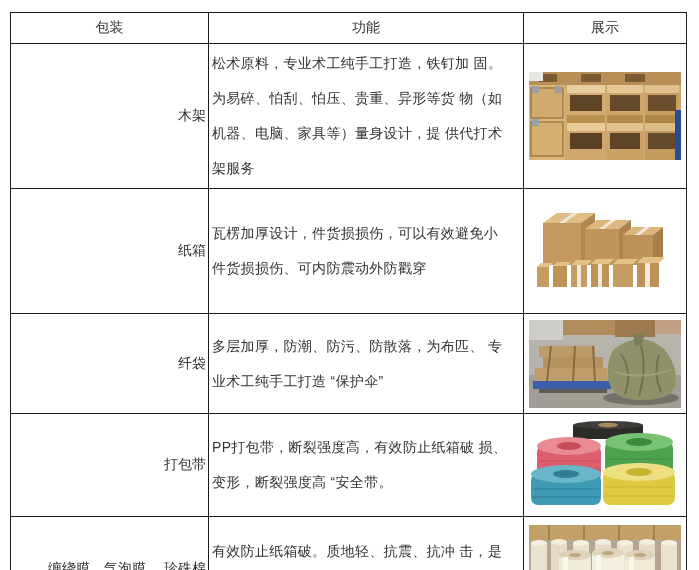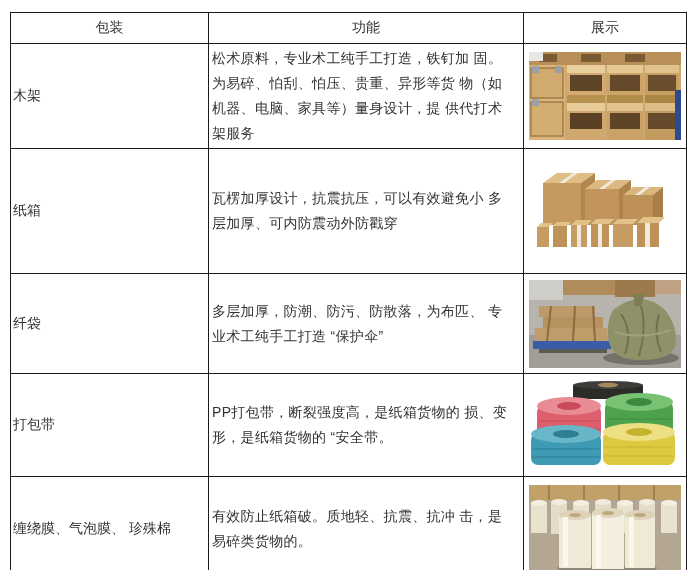--- a/index.html
+++ b/index.html
@@ -34,29 +34,29 @@
   tr.r0 { height: 105px; }
   tr.r1 { height: 125px; }
   tr.r2 { height: 100px; }
   tr.r3 { height: 103px; margin-left: 24px; }
   tr.r4 { height: 104px; }
   .pack-table th {
     text-align: center;
     vertical-align: middle;
   }
   td.cell-pack {
-    text-align: left;
+    text-align: right;
     vertical-align: middle;
     padding: 0 2px;
   }
   td.cell-func {
     text-align: left;
     vertical-align: middle;
     padding: 2px 8px 2px 3px;
-    line-height: 25px;
+    line-height: 35px;
     letter-spacing: 0.3px;
   }
   td.cell-show {
     vertical-align: middle;
     text-align: center;
     padding: 0;
   }
   .photo {
     display: block;
     margin: 0 auto;
@@ -128,21 +128,21 @@
               <rect x="116" y="51" width="34" height="8" fill="#dcbd87"></rect>
               <rect x="119" y="61" width="28" height="16" fill="#654a2b"></rect>
             </g>
             <rect x="146" y="38" width="6" height="50" fill="#2b4a8f"></rect>
           </svg>
         </td>
       </tr>
 
       <tr class="r1">
         <td class="cell-pack">纸箱</td>
-        <td class="cell-func">瓦楞加厚设计，抗震抗压，可以有效避免小 多层加厚、可内防震动外防戳穿</td>
+        <td class="cell-func">瓦楞加厚设计，件货损损伤，可以有效避免小 件货损损伤、可内防震动外防戳穿</td>
         <td class="cell-show">
           <svg class="photo" viewBox="0 0 152 88">
             <rect width="152" height="88" fill="#ffffff"></rect>
 
             <polygon points="14,16 28,6 66,6 52,16" fill="#e0bd85"></polygon>
             <polygon points="52,16 66,6 66,48 52,58" fill="#b1874e"></polygon>
             <rect x="14" y="16" width="38" height="42" fill="#c59a60"></rect>
             <polygon points="30,16 44,6 49,6 35,16" fill="#efe9dc"></polygon>
 
             <polygon points="56,22 68,13 102,13 90,22" fill="#ddb981"></polygon>
@@ -201,21 +201,21 @@
             <path d="M 112 26 Q 118 48 110 76" stroke="#707252" stroke-width="2" fill="none"></path>
             <path d="M 130 34 Q 124 54 132 72" stroke="#707252" stroke-width="2" fill="none"></path>
             <path d="M 86 52 Q 112 60 142 50" stroke="#9fa17c" stroke-width="2" fill="none"></path>
             <polygon points="104,14 116,14 112,26 106,26" fill="#7c7e58"></polygon>
           </svg>
         </td>
       </tr>
 
       <tr class="r3">
         <td class="cell-pack">打包带</td>
-        <td class="cell-func">PP打包带，断裂强度高，是纸箱货物的 损、变形，是纸箱货物的 “安全带。</td>
+        <td class="cell-func">PP打包带，断裂强度高，有效防止纸箱破 损、变形，断裂强度高 “安全带。</td>
         <td class="cell-show">
           <svg class="photo" viewBox="0 0 152 88">
             <rect width="152" height="88" fill="#ffffff"></rect>
 
             <rect x="44" y="4" width="70" height="14" fill="#2b2b28"></rect>
             <ellipse cx="79" cy="4" rx="35" ry="4" fill="#3d3d3a"></ellipse>
             <ellipse cx="79" cy="4" rx="10" ry="2.5" fill="#a4885e"></ellipse>
 
             <rect x="8" y="24" width="64" height="36" rx="7" fill="#dd5f6d"></rect>
             <ellipse cx="40" cy="25" rx="32" ry="9" fill="#e88b95"></ellipse>

